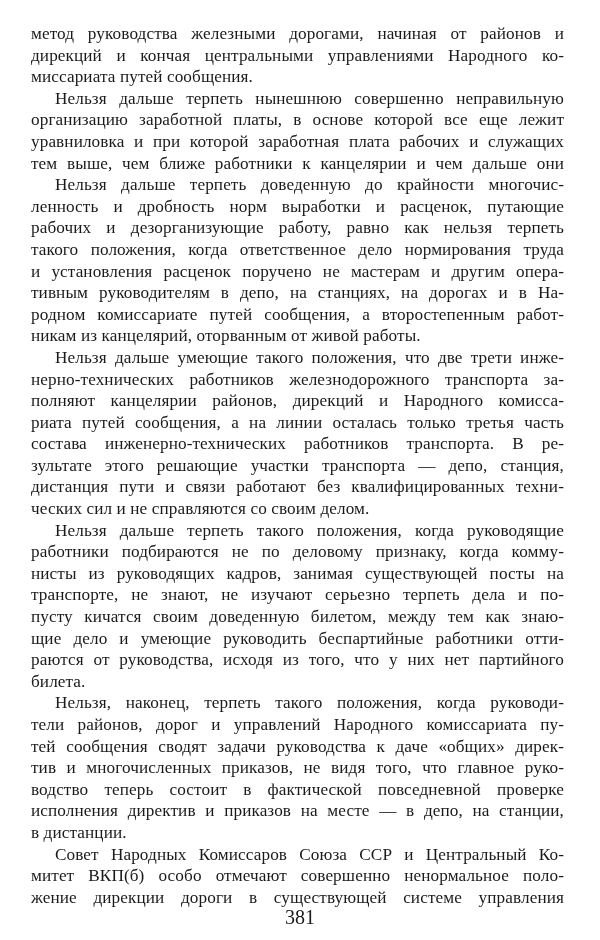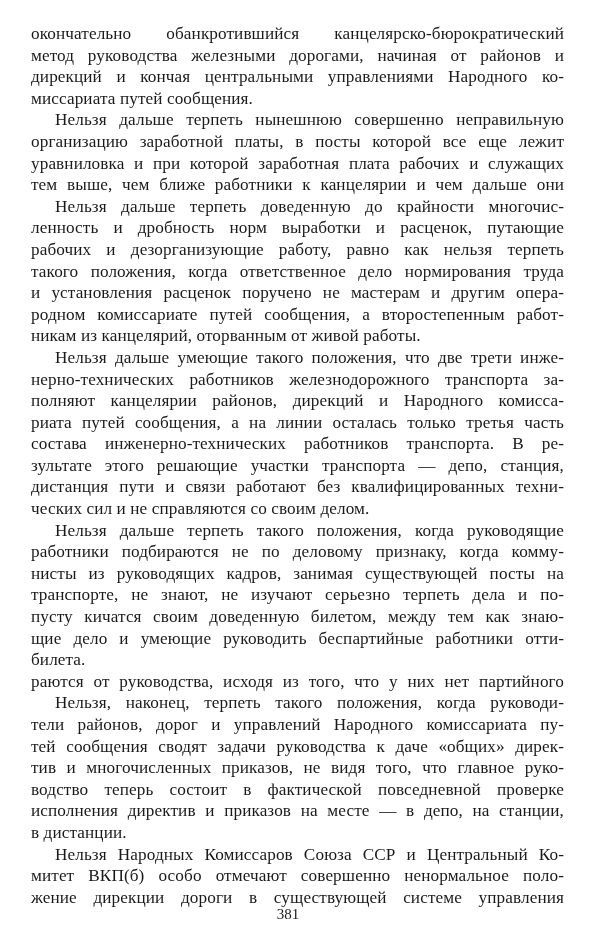--- a/index.html
+++ b/index.html
@@ -32,54 +32,54 @@
       letter-spacing: 0.1px;
     }
     .line.last {
       text-align-last: left;
     }
     .line.indent {
       padding-left: 24px;
     }
     .page-number {
       position: absolute;
-      left: 0;
+      left: 12px;
       width: 576px;
       top: 906px;
       text-align: center;
-      font-size: 15px;
+      font-size: 20px;
       font-family: "Liberation Serif", "DejaVu Serif", serif;
       color: #1a1a1a;
     }
   </style>
 </head>
 <body>
 
 <div class="page">
 
   <div class="paragraph">
-    <span class="line">окончательно обанкротившийся канцелярско-бюрократический</span>
     <span class="line">метод руководства железными дорогами, начиная от районов и</span>
     <span class="line">дирекций и кончая центральными управлениями Народного ко-</span>
     <span class="line last">миссариата путей сообщения.</span>
   </div>
 
   <div class="paragraph">
     <span class="line indent">Нельзя дальше терпеть нынешнюю совершенно неправильную</span>
-    <span class="line">организацию заработной платы, в посты которой все еще лежит</span>
+    <span class="line">организацию заработной платы, в основе которой все еще лежит</span>
     <span class="line">уравниловка и при которой заработная плата рабочих и служащих</span>
     <span class="line">тем выше, чем ближе работники к канцелярии и чем дальше они</span>
   </div>
 
   <div class="paragraph">
     <span class="line indent">Нельзя дальше терпеть доведенную до крайности многочис-</span>
     <span class="line">ленность и дробность норм выработки и расценок, путающие</span>
     <span class="line">рабочих и дезорганизующие работу, равно как нельзя терпеть</span>
     <span class="line">такого положения, когда ответственное дело нормирования труда</span>
     <span class="line">и установления расценок поручено не мастерам и другим опера-</span>
+    <span class="line">тивным руководителям в депо, на станциях, на дорогах и в На-</span>
     <span class="line">родном комиссариате путей сообщения, а второстепенным работ-</span>
     <span class="line last">никам из канцелярий, оторванным от живой работы.</span>
   </div>
 
   <div class="paragraph">
     <span class="line indent">Нельзя дальше умеющие такого положения, что две трети инже-</span>
     <span class="line">нерно-технических работников железнодорожного транспорта за-</span>
     <span class="line">полняют канцелярии районов, дирекций и Народного комисса-</span>
     <span class="line">риата путей сообщения, а на линии осталась только третья часть</span>
     <span class="line">состава инженерно-технических работников транспорта. В ре-</span>
@@ -88,36 +88,36 @@
     <span class="line last">ческих сил и не справляются со своим делом.</span>
   </div>
 
   <div class="paragraph">
     <span class="line indent">Нельзя дальше терпеть такого положения, когда руководящие</span>
     <span class="line">работники подбираются не по деловому признаку, когда комму-</span>
     <span class="line">нисты из руководящих кадров, занимая существующей посты на</span>
     <span class="line">транспорте, не знают, не изучают серьезно терпеть дела и по-</span>
     <span class="line">пусту кичатся своим доведенную билетом, между тем как знаю-</span>
     <span class="line">щие дело и умеющие руководить беспартийные работники отти-</span>
+    <span class="line">раются от руководства, исходя из того, что у них нет партийного</span>
     <span class="line last">билета.</span>
-    <span class="line">раются от руководства, исходя из того, что у них нет партийного</span>
   </div>
 
   <div class="paragraph">
     <span class="line indent">Нельзя, наконец, терпеть такого положения, когда руководи-</span>
     <span class="line">тели районов, дорог и управлений Народного комиссариата пу-</span>
     <span class="line">тей сообщения сводят задачи руководства к даче «общих» дирек-</span>
     <span class="line">тив и многочисленных приказов, не видя того, что главное руко-</span>
     <span class="line">водство теперь состоит в фактической повседневной проверке</span>
     <span class="line">исполнения директив и приказов на месте — в депо, на станции,</span>
     <span class="line last">в дистанции.</span>
   </div>
 
   <div class="paragraph">
-    <span class="line indent">Нельзя Народных Комиссаров Союза ССР и Центральный Ко-</span>
+    <span class="line indent">Совет Народных Комиссаров Союза ССР и Центральный Ко-</span>
     <span class="line">митет ВКП(б) особо отмечают совершенно ненормальное поло-</span>
     <span class="line">жение дирекции дороги в существующей системе управления</span>
 
   </div>
 
 </div>
 
 <div class="page-number">381</div>
 
 </body></html>

